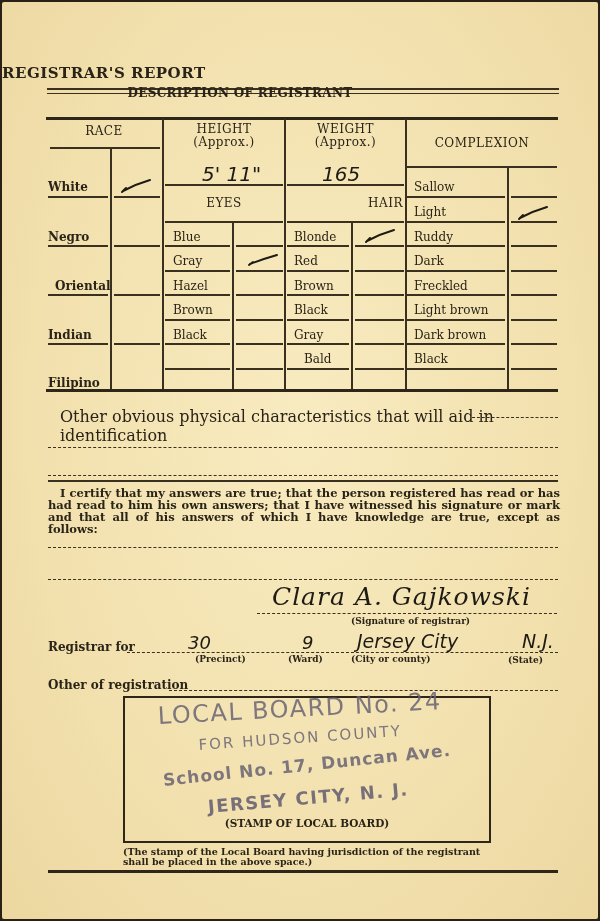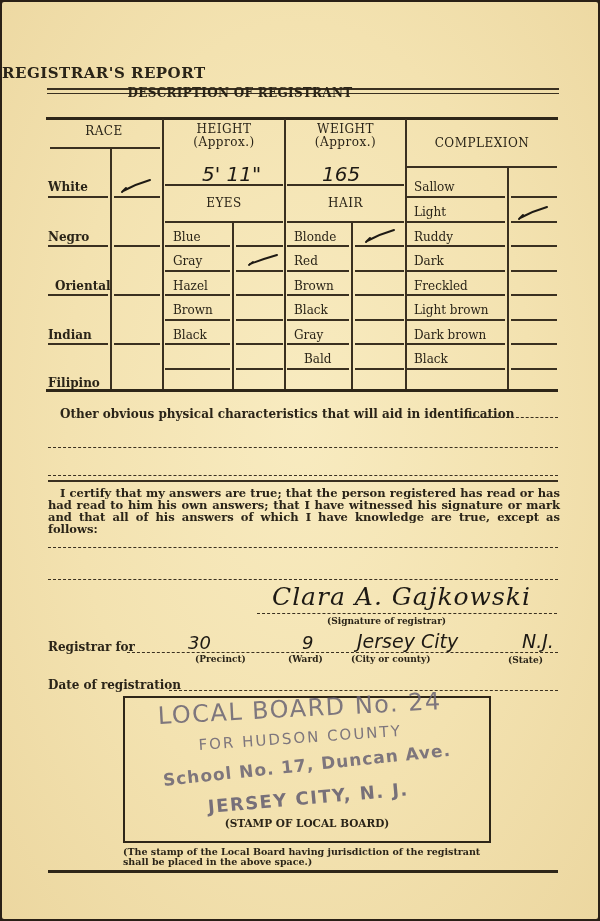--- a/index.html
+++ b/index.html
@@ -83,21 +83,21 @@
   <div class="abs hdr" style="left:405px;top:135px;width:150px;">COMPLEXION</div>
   <div class="abs hline" style="left:405px;top:164px;width:150px;"></div>
 
   <div class="abs hand" style="left:200px;top:160px;font-size:20px;">5' 11"</div>
   <div class="abs hline" style="left:163px;top:182px;width:118px;"></div>
   <div class="abs hand" style="left:320px;top:160px;font-size:20px;">165</div>
   <div class="abs hline" style="left:285px;top:182px;width:117px;"></div>
 
   <div class="abs hdr" style="left:162px;top:195px;width:120px;">EYES</div>
   <div class="abs hline" style="left:163px;top:219px;width:118px;"></div>
-  <div class="abs hdr" style="left:284px;top:195px;width:119px;">HAIR</div>
+  <div class="abs hdr" style="left:284px;top:195px;width:119px;padding-left:40px;">HAIR</div>
   <div class="abs hline" style="left:285px;top:219px;width:117px;"></div>
 
   <div class="abs lbl" style="left:46px;top:178px;">White</div>
   <div class="abs hline" style="left:46px;top:194px;width:60px;"></div>
   <div class="abs hline" style="left:112px;top:194px;width:46px;"></div>
   <svg class="abs check" style="left:116px;top:176px;" viewBox="0 0 36 16">
       <path d="M4 14 L8 10 M5 13 Q18 6 32 2" stroke="#1e1a14" stroke-width="2" fill="none" stroke-linecap="round"></path>
     </svg>
 
   <div class="abs lbl" style="left:46px;top:228px;">Negro</div>
@@ -192,46 +192,46 @@
   </div>
   <div class="abs" style="left:163px;top:366px;width:392px;">
     <div class="abs hline" style="left:0;top:0;width:65px;"></div>
     <div class="abs hline" style="left:71px;top:0;width:47px;"></div>
     <div class="abs hline" style="left:122px;top:0;width:62px;"></div>
     <div class="abs hline" style="left:190px;top:0;width:49px;"></div>
     <div class="abs hline" style="left:242px;top:0;width:98px;"></div>
     <div class="abs hline" style="left:346px;top:0;width:46px;"></div>
   </div>
 
-  <div class="abs" style="left:58px;top:405px;font-size:12px;font-weight:bold;">Other obvious physical characteristics that will aid in identification</div>
+  <div class="abs" style="left:58px;top:405px;font-size:16px;font-weight:normal;">Other obvious physical characteristics that will aid in identification</div>
   <div class="abs dots" style="left:470px;top:415px;width:86px;"></div>
   <div class="abs dots" style="left:46px;top:445px;width:510px;"></div>
   <div class="abs dots" style="left:46px;top:473px;width:510px;"></div>
   <div class="abs hline" style="left:46px;top:478px;width:510px;"></div>
 
   <div class="abs para" style="left:46px;top:485px;width:512px;text-indent:12px;text-align:justify;">I certify that my answers are true; that the person registered has read or has had read to him his own answers; that I have witnessed his signature or mark and that all of his answers of which I have knowledge are true, except as follows:</div>
   <div class="abs dots" style="left:46px;top:545px;width:510px;"></div>
   <div class="abs dots" style="left:46px;top:577px;width:510px;"></div>
 
   <div class="abs hand" style="left:270px;top:580px;font-size:25px;font-family:'DejaVu Serif','Liberation Serif',serif;letter-spacing:1px;">Clara A. Gajkowski</div>
   <div class="abs dots" style="left:255px;top:611px;width:300px;"></div>
-  <div class="abs small" style="left:325px;top:614px;font-weight:bold;">(Signature of registrar)</div>
+  <div class="abs small" style="left:349px;top:614px;font-weight:bold;">(Signature of registrar)</div>
 
   <div class="abs" style="left:46px;top:638px;font-size:12px;font-weight:bold;">Registrar for</div>
   <div class="abs dots" style="left:125px;top:650px;width:431px;"></div>
   <div class="abs hand" style="left:186px;top:630px;font-size:18px;">30</div>
   <div class="abs small" style="left:193px;top:652px;font-weight:bold;">(Precinct)</div>
   <div class="abs hand" style="left:300px;top:630px;font-size:18px;">9</div>
   <div class="abs small" style="left:286px;top:652px;font-weight:bold;">(Ward)</div>
   <div class="abs hand" style="left:355px;top:628px;font-size:19px;">Jersey City</div>
   <div class="abs small" style="left:349px;top:652px;font-weight:bold;">(City or county)</div>
   <div class="abs hand" style="left:520px;top:628px;font-size:19px;">N.J.</div>
   <div class="abs small" style="left:486px;top:653px;font-weight:bold;margin-left:20px;">(State)</div>
 
-  <div class="abs" style="left:46px;top:676px;font-size:12px;font-weight:bold;">Date of registration</div>
+  <div class="abs" style="left:46px;top:676px;font-size:12px;font-weight:bold;">Other of registration</div>
   <div class="abs dots" style="left:167px;top:688px;width:389px;"></div>
 
   <div class="abs stamp-box"></div>
   <div class="abs stamp" style="left:155px;top:700px;font-size:24px;letter-spacing:1.5px;transform:rotate(-3deg);transform-origin:left top;opacity:0.85;">LOCAL BOARD No. 24</div>
   <div class="abs stamp" style="left:196px;top:734px;font-size:15px;letter-spacing:2px;transform:rotate(-4deg);transform-origin:left top;opacity:0.85;">FOR HUDSON COUNTY</div>
   <div class="abs stamp" style="left:160px;top:768px;font-size:17px;letter-spacing:1px;transform:rotate(-6deg);transform-origin:left top;font-weight:bold;opacity:0.85;">School No. 17,  Duncan Ave.</div>
   <div class="abs stamp" style="left:205px;top:794px;font-size:18px;letter-spacing:1.5px;transform:rotate(-5deg);transform-origin:left top;font-weight:bold;opacity:0.9;">JERSEY CITY, N. J.</div>
   <div class="abs" style="left:121px;top:815px;width:368px;text-align:center;font-size:10.5px;font-weight:bold;">(STAMP OF LOCAL BOARD)</div>
 
   <div class="abs" style="left:121px;top:845px;width:370px;font-size:9.5px;line-height:10px;font-weight:bold;">(The stamp of the Local Board having jurisdiction of the registrant shall be placed in the above space.)</div>

